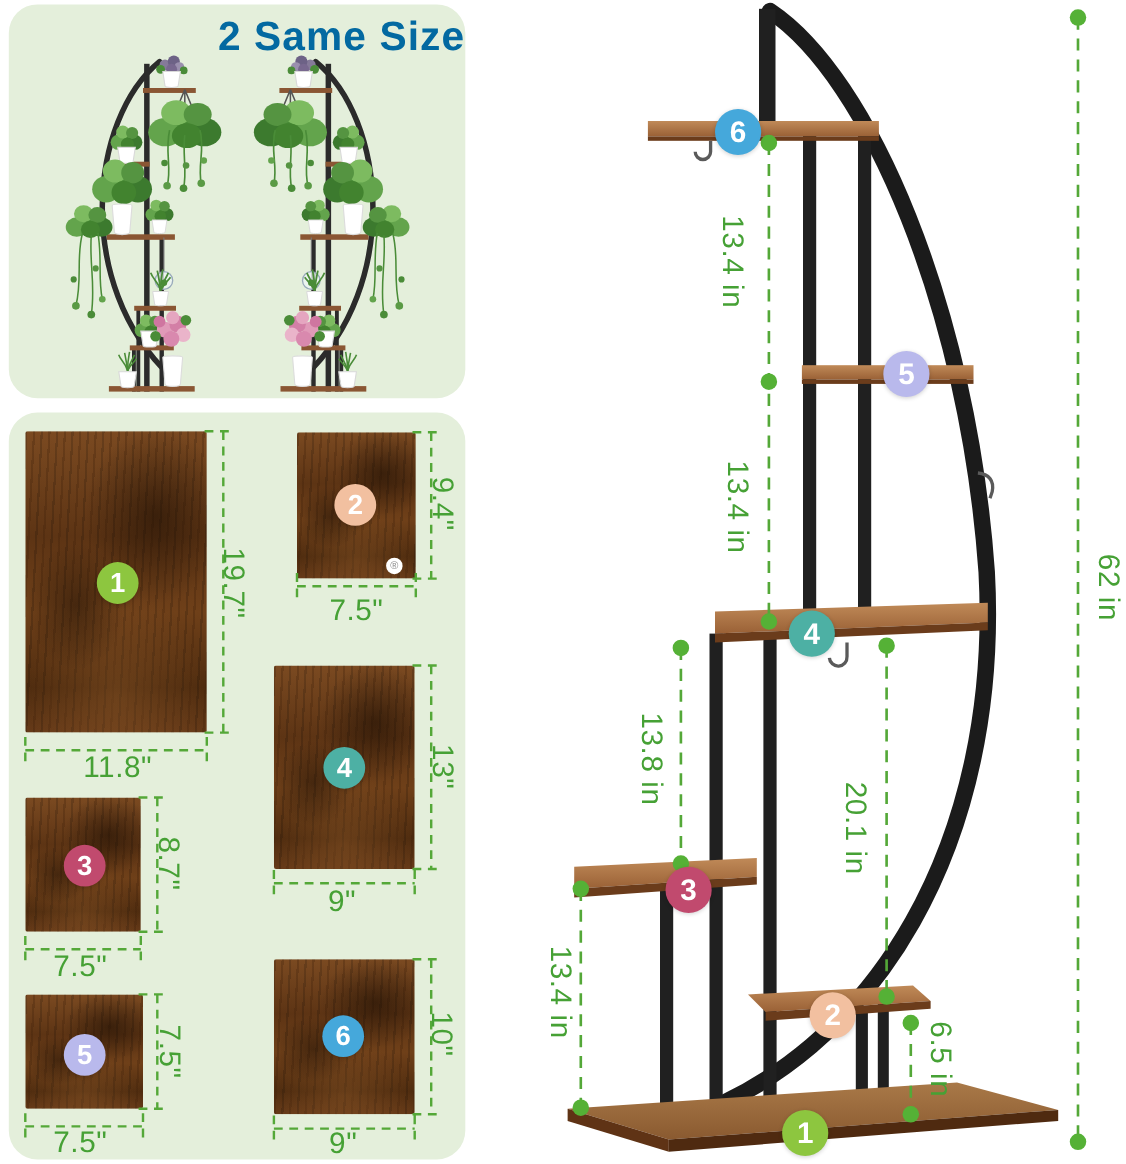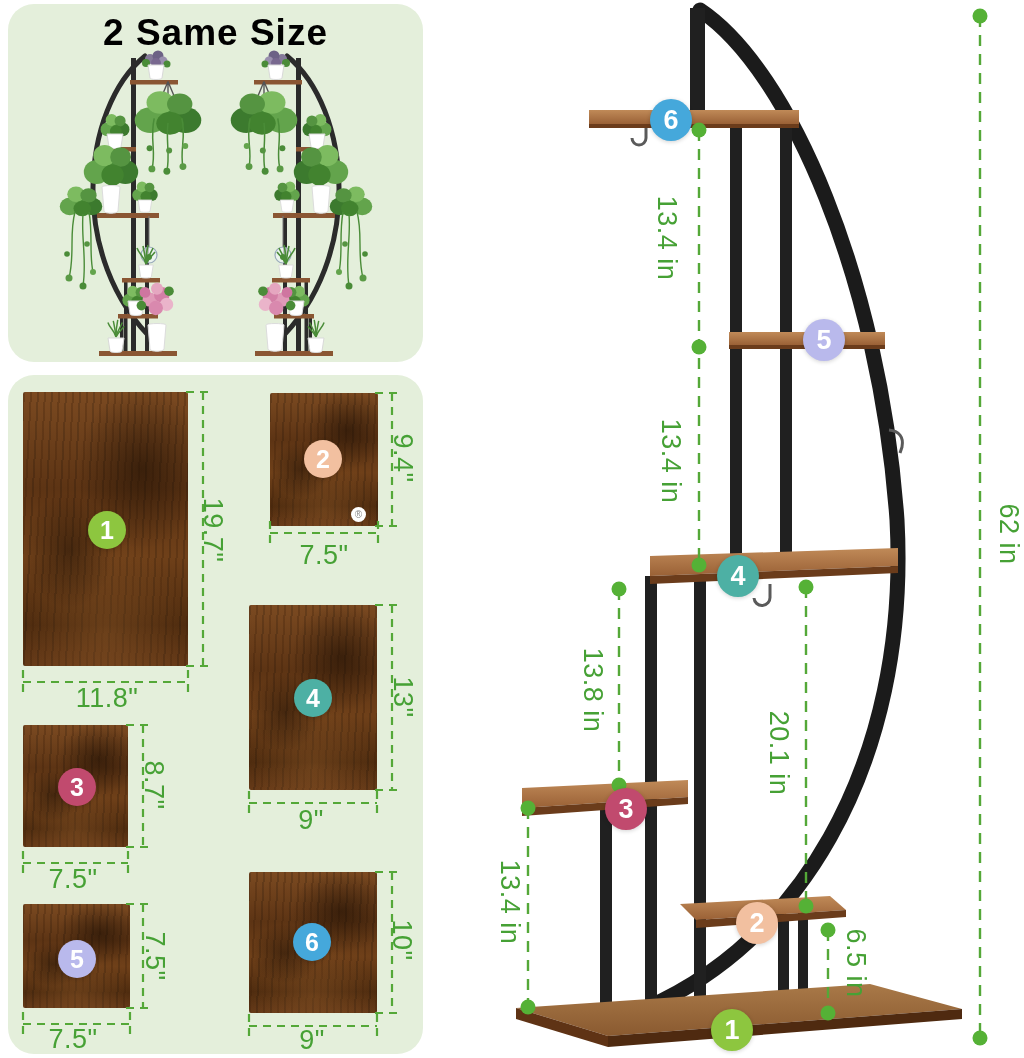--- a/index.html
+++ b/index.html
@@ -1,22 +1,22 @@
 <!DOCTYPE html>
 <html><head>
 <meta charset="utf-8">
 <style>
   html,body{margin:0;padding:0}
   body{width:1024px;height:1058px;position:relative;background:#ffffff;
        font-family:"Liberation Sans",sans-serif;overflow:hidden}
   .panel{position:absolute;background:#e4efdb;border-radius:26px}
   #panelA{left:8px;top:4px;width:415px;height:358px}
   #panelB{left:8px;top:375px;width:415px;height:679px}
-  .title{position:absolute;left:0;top:8px;width:100%;text-align:center;
-         color:#000000;font-weight:bold;font-size:37px;letter-spacing:1px}
+  .title{position:absolute;left:0;top:8px;width:100%;text-align:right;
+         color:#0369a1;font-weight:bold;font-size:37px;letter-spacing:1px}
   svg.layer{position:absolute;left:0;top:0;pointer-events:none}
   
   .wood{position:absolute;border-radius:2px;
     background:
       radial-gradient(60% 45% at 72% 28%, rgba(25,12,2,.55), transparent 65%),
       radial-gradient(45% 35% at 28% 58%, rgba(20,10,2,.45), transparent 60%),
       radial-gradient(70% 50% at 50% 88%, rgba(155,98,45,.35), transparent 70%),
       repeating-linear-gradient(93deg, rgba(0,0,0,.16) 0 2px, rgba(0,0,0,0) 2px 7px,
         rgba(60,30,8,.28) 7px 9px, rgba(0,0,0,0) 9px 14px),
       linear-gradient(180deg,#7b4a21,#5d3414 35%,#6f4019 60%,#4f2c0f 85%,#663a18);}

